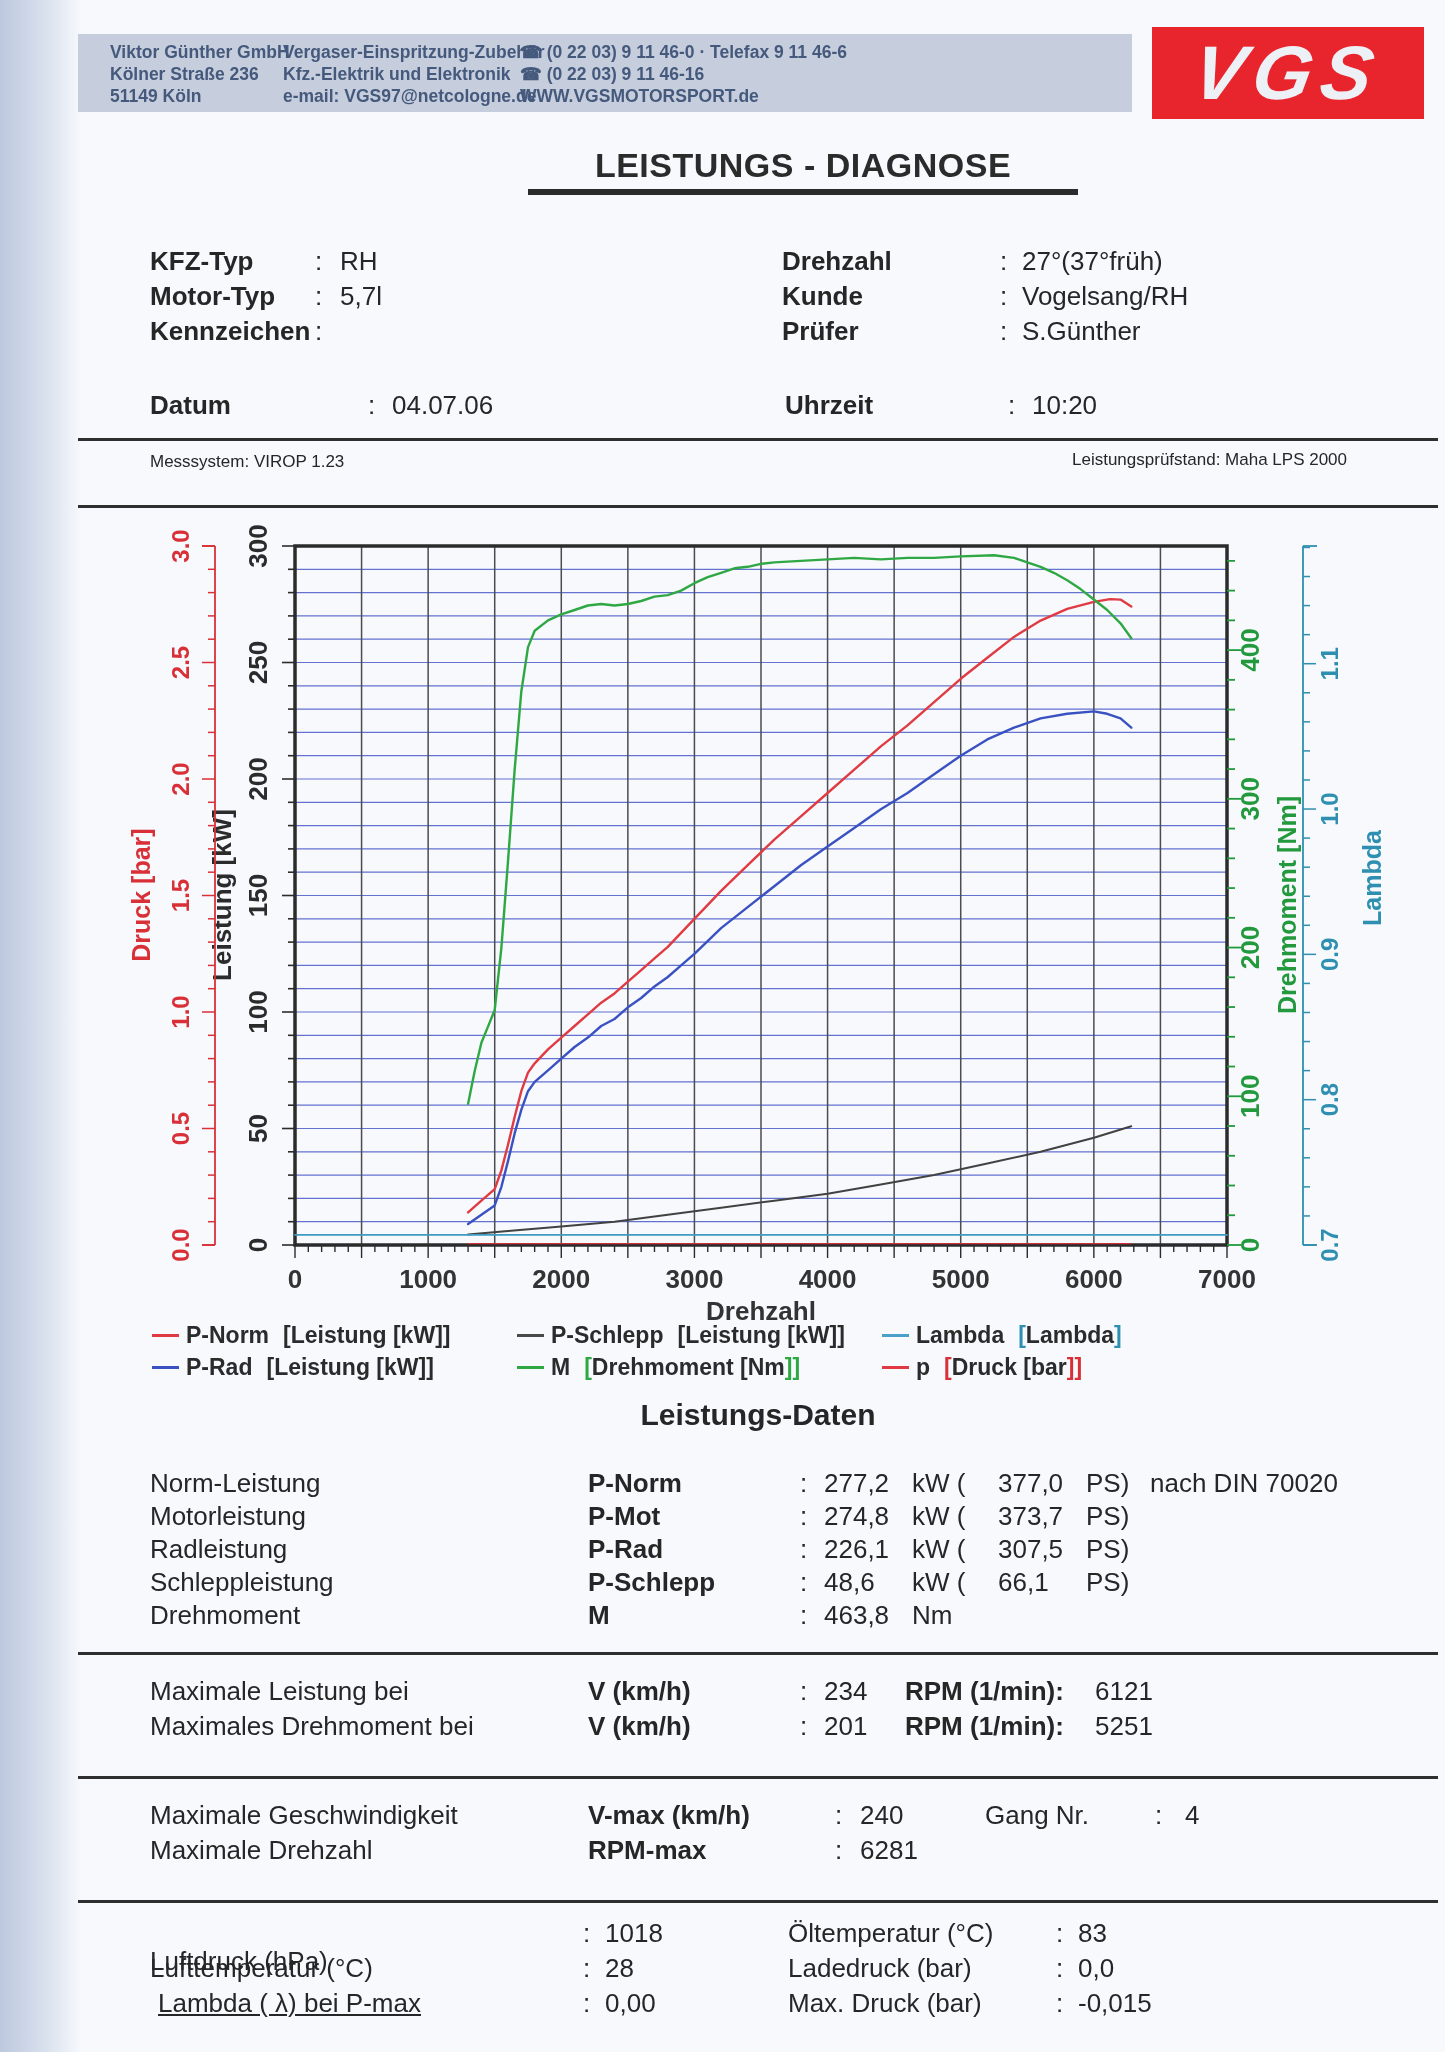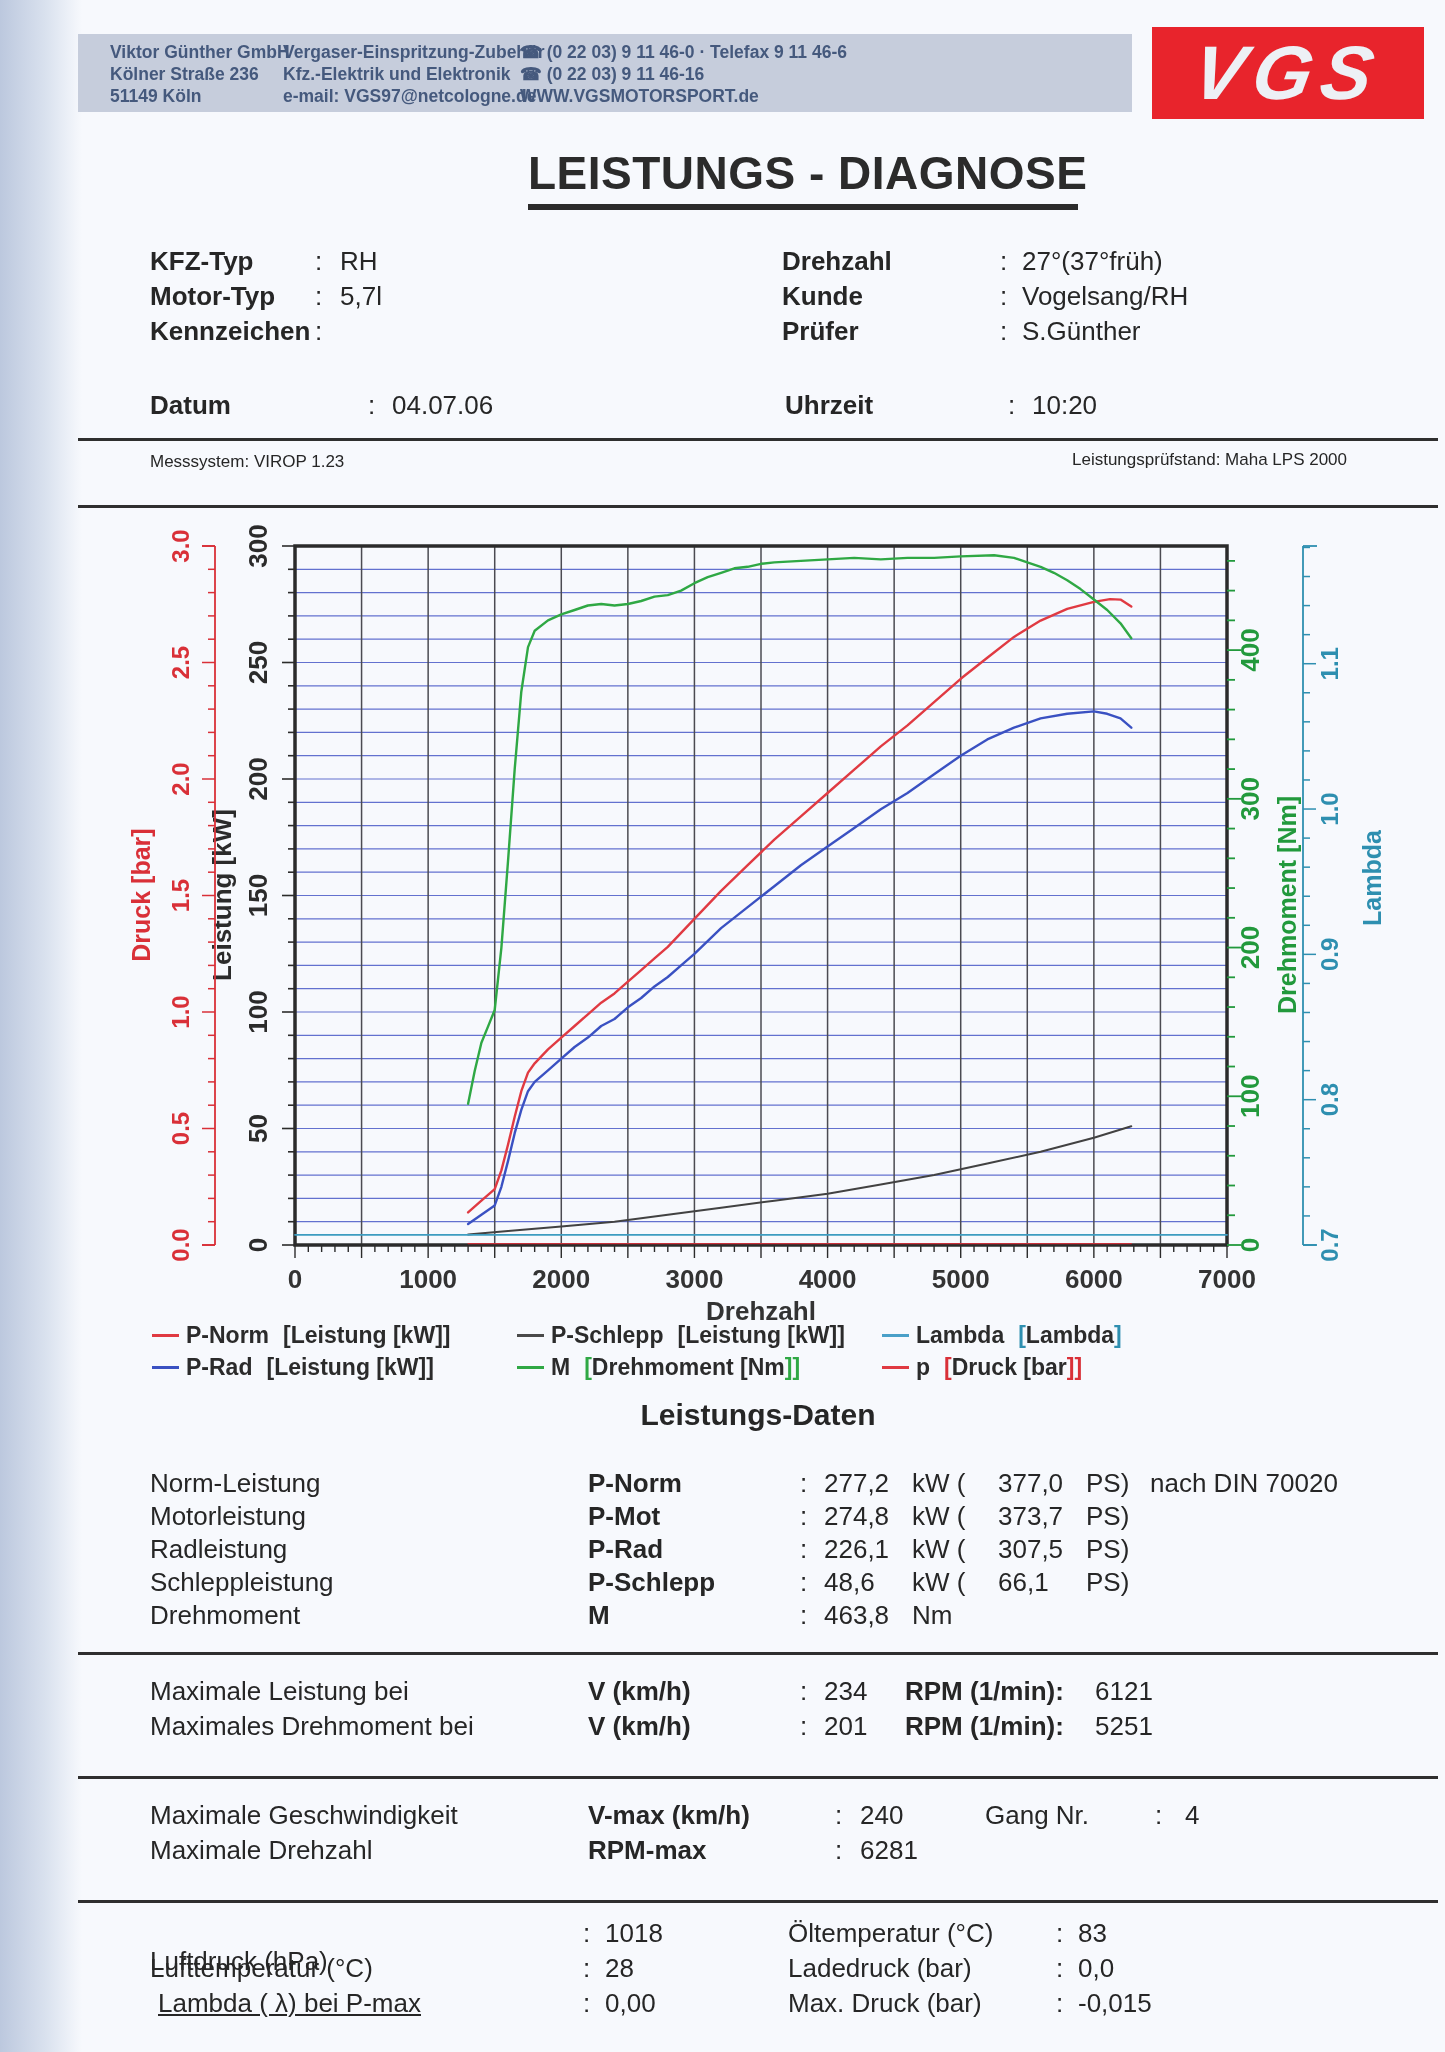--- a/index.html
+++ b/index.html
@@ -5,21 +5,21 @@
   html,body{margin:0;padding:0;background:#e7eaf0;font-family:"Liberation Sans",sans-serif;}
   .page{position:relative;width:1445px;height:2052px;background:#f7f9fd;overflow:hidden;color:#262626;}
   .edge{position:absolute;left:0;top:0;width:82px;height:100%;
         background:linear-gradient(90deg,#bcc8de 0%,#d9e1ee 55%,#f7f9fd 100%);}
   .band{position:absolute;left:78px;top:34px;width:1054px;height:78px;background:#c6cddc;}
   .bandcol{position:absolute;top:7px;font-size:17.5px;font-weight:bold;color:#45597d;line-height:22px;white-space:nowrap;}
   .logo{position:absolute;left:1152px;top:27px;width:272px;height:92px;background:#e8242c;
         display:flex;align-items:center;justify-content:center;}
   .logo span{color:#edf0f5;font-size:76px;font-weight:bold;font-style:italic;letter-spacing:9px;
         transform:skewX(-10deg);line-height:1;}
-  .title{position:absolute;left:528px;top:146px;width:550px;text-align:center;font-size:46px;font-weight:bold;
+  .title{position:absolute;left:528px;top:146px;width:550px;text-align:center;font-size:34px;font-weight:bold;
         color:#2b2b2b;border-bottom:6px solid #2b2b2b;padding-bottom:4px;white-space:nowrap;letter-spacing:.5px;}
   .t{position:absolute;font-size:26px;white-space:nowrap;}
   .b{font-weight:bold;}
   .sm{font-size:17px;}
   .rule{position:absolute;left:78px;width:1360px;height:3px;background:#2f2f2f;}
   svg{font-family:"Liberation Sans",sans-serif;}
   .lg{position:absolute;display:flex;align-items:center;font-size:23px;font-weight:bold;color:#2b2b2b;white-space:nowrap;}
   .lg .dash{width:27px;height:3px;margin-right:7px;flex:none;}
   .lg .nm{margin-right:14px;}
 </style>

